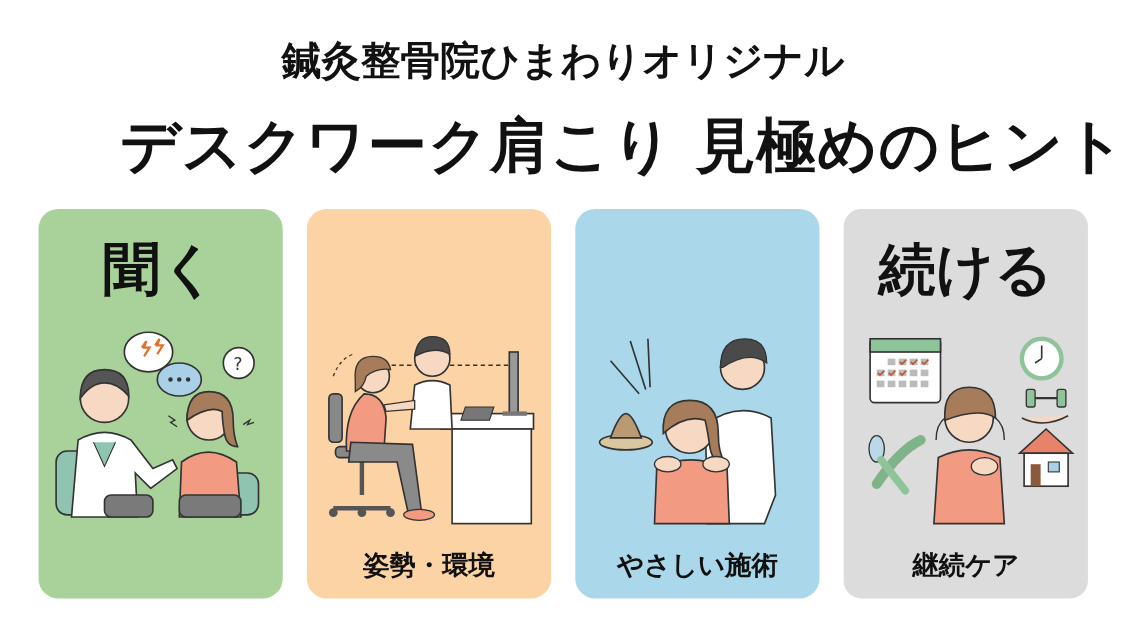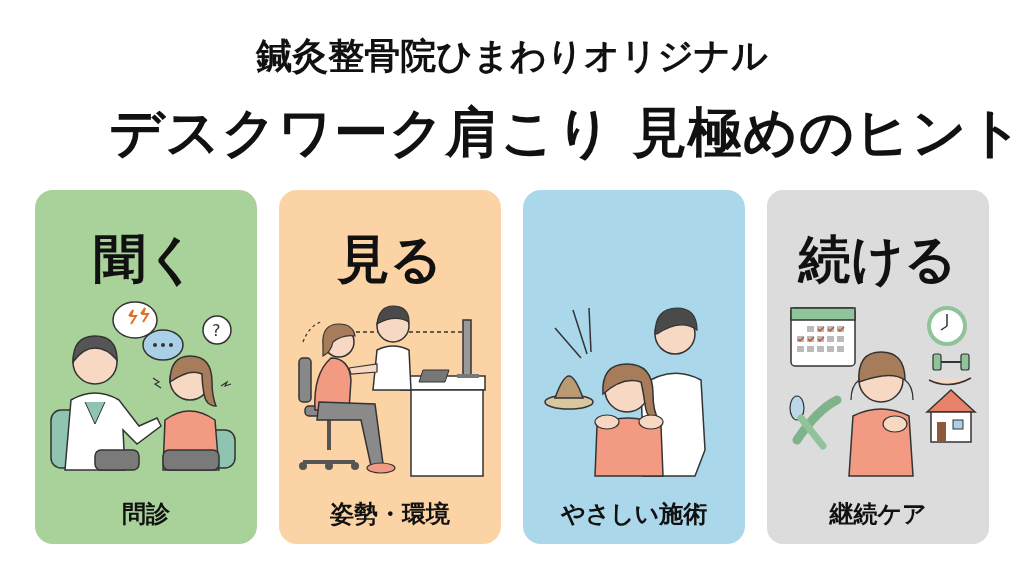--- a/index.html
+++ b/index.html
@@ -1,20 +1,20 @@
 <!DOCTYPE html>
 <html><head>
 <meta charset="utf-8">
 <style>
   html,body{margin:0;padding:0;}
   body{width:1024px;height:572px;background:#ffffff;font-family:"DejaVu Sans","Liberation Sans",sans-serif;position:relative;overflow:hidden;color:#111;}
   .subtitle{position:absolute;left:0;top:32px;width:1024px;text-align:center;font-size:36px;font-weight:bold;letter-spacing:0px;line-height:48px;}
   .title{position:absolute;left:0;top:98px;width:1024px;text-align:right;font-size:54px;font-weight:bold;line-height:70px;letter-spacing:1px;}
   .card{position:absolute;top:190px;width:222px;height:354px;border-radius:18px;overflow:hidden;}
-  .card .head{position:absolute;top:37px;left:0;width:100%;text-align:center;font-size:52px;font-weight:bold;line-height:64px;}
+  .card .head{position:absolute;top:24px;left:0;width:100%;text-align:center;font-size:52px;font-weight:bold;line-height:64px;}
   .card .foot{position:absolute;top:308px;left:0;width:100%;text-align:center;font-size:24px;font-weight:bold;line-height:32px;}
   .card .illus{position:absolute;left:10px;top:100px;width:202px;height:190px;}
 </style>
 </head>
 <body>
 
 <div class="subtitle">鍼灸整骨院ひまわりオリジナル</div>
 <div class="title">デスクワーク肩こり 見極めのヒント</div>
 
 <div class="card" style="left:35px;background:#a9d29b;">
@@ -40,25 +40,23 @@
     <path d="M40 112 l10 22 l10 -22" fill="#8fc4b0" stroke="#333" stroke-width="1"></path>
     <rect x="50" y="160" width="44" height="20" rx="6" fill="#7a7a7a" stroke="#333" stroke-width="1.5"></rect>
 
     <circle cx="145" cy="90" r="20" fill="#f7d8c2" stroke="#333" stroke-width="1.5"></circle>
     <path d="M125 92 q0 -26 20 -26 q22 0 22 26 q0 14 4 24 q-10 0 -12 -12 q-2 -12 -2 -20 q-12 -6 -32 8z" fill="#a67c5a" stroke="#333" stroke-width="1.5"></path>
     <path d="M118 180 l2 -50 q24 -18 50 0 l4 50z" fill="#f29a82" stroke="#333" stroke-width="1.5"></path>
     <rect x="118" y="160" width="56" height="20" rx="6" fill="#7a7a7a" stroke="#333" stroke-width="1.5"></rect>
     <path d="M108 88 l6 4 l-4 2 l6 4" stroke="#333" stroke-width="1.2" fill="none"></path>
     <path d="M176 96 l6 -4 l-2 4 l6 -2" stroke="#333" stroke-width="1.2" fill="none"></path>
   </svg>
-  <div class="foot">問診</div>
 </div>
 
 <div class="card" style="left:279px;background:#fbd3a4;">
-  <div class="head">見る</div>
   <svg class="illus" viewBox="0 0 202 190">
 
     <rect x="112" y="86" width="84" height="14" fill="#fff" stroke="#333" stroke-width="1.5"></rect>
     <rect x="122" y="100" width="72" height="86" fill="#fff" stroke="#333" stroke-width="1.5"></rect>
 
     <rect x="174" y="30" width="8" height="56" fill="#999" stroke="#333" stroke-width="1.5"></rect>
     <rect x="168" y="84" width="22" height="4" fill="#777"></rect>
 
     <polygon points="130,92 156,92 160,80 134,80" fill="#777" stroke="#333" stroke-width="1"></polygon>
 

